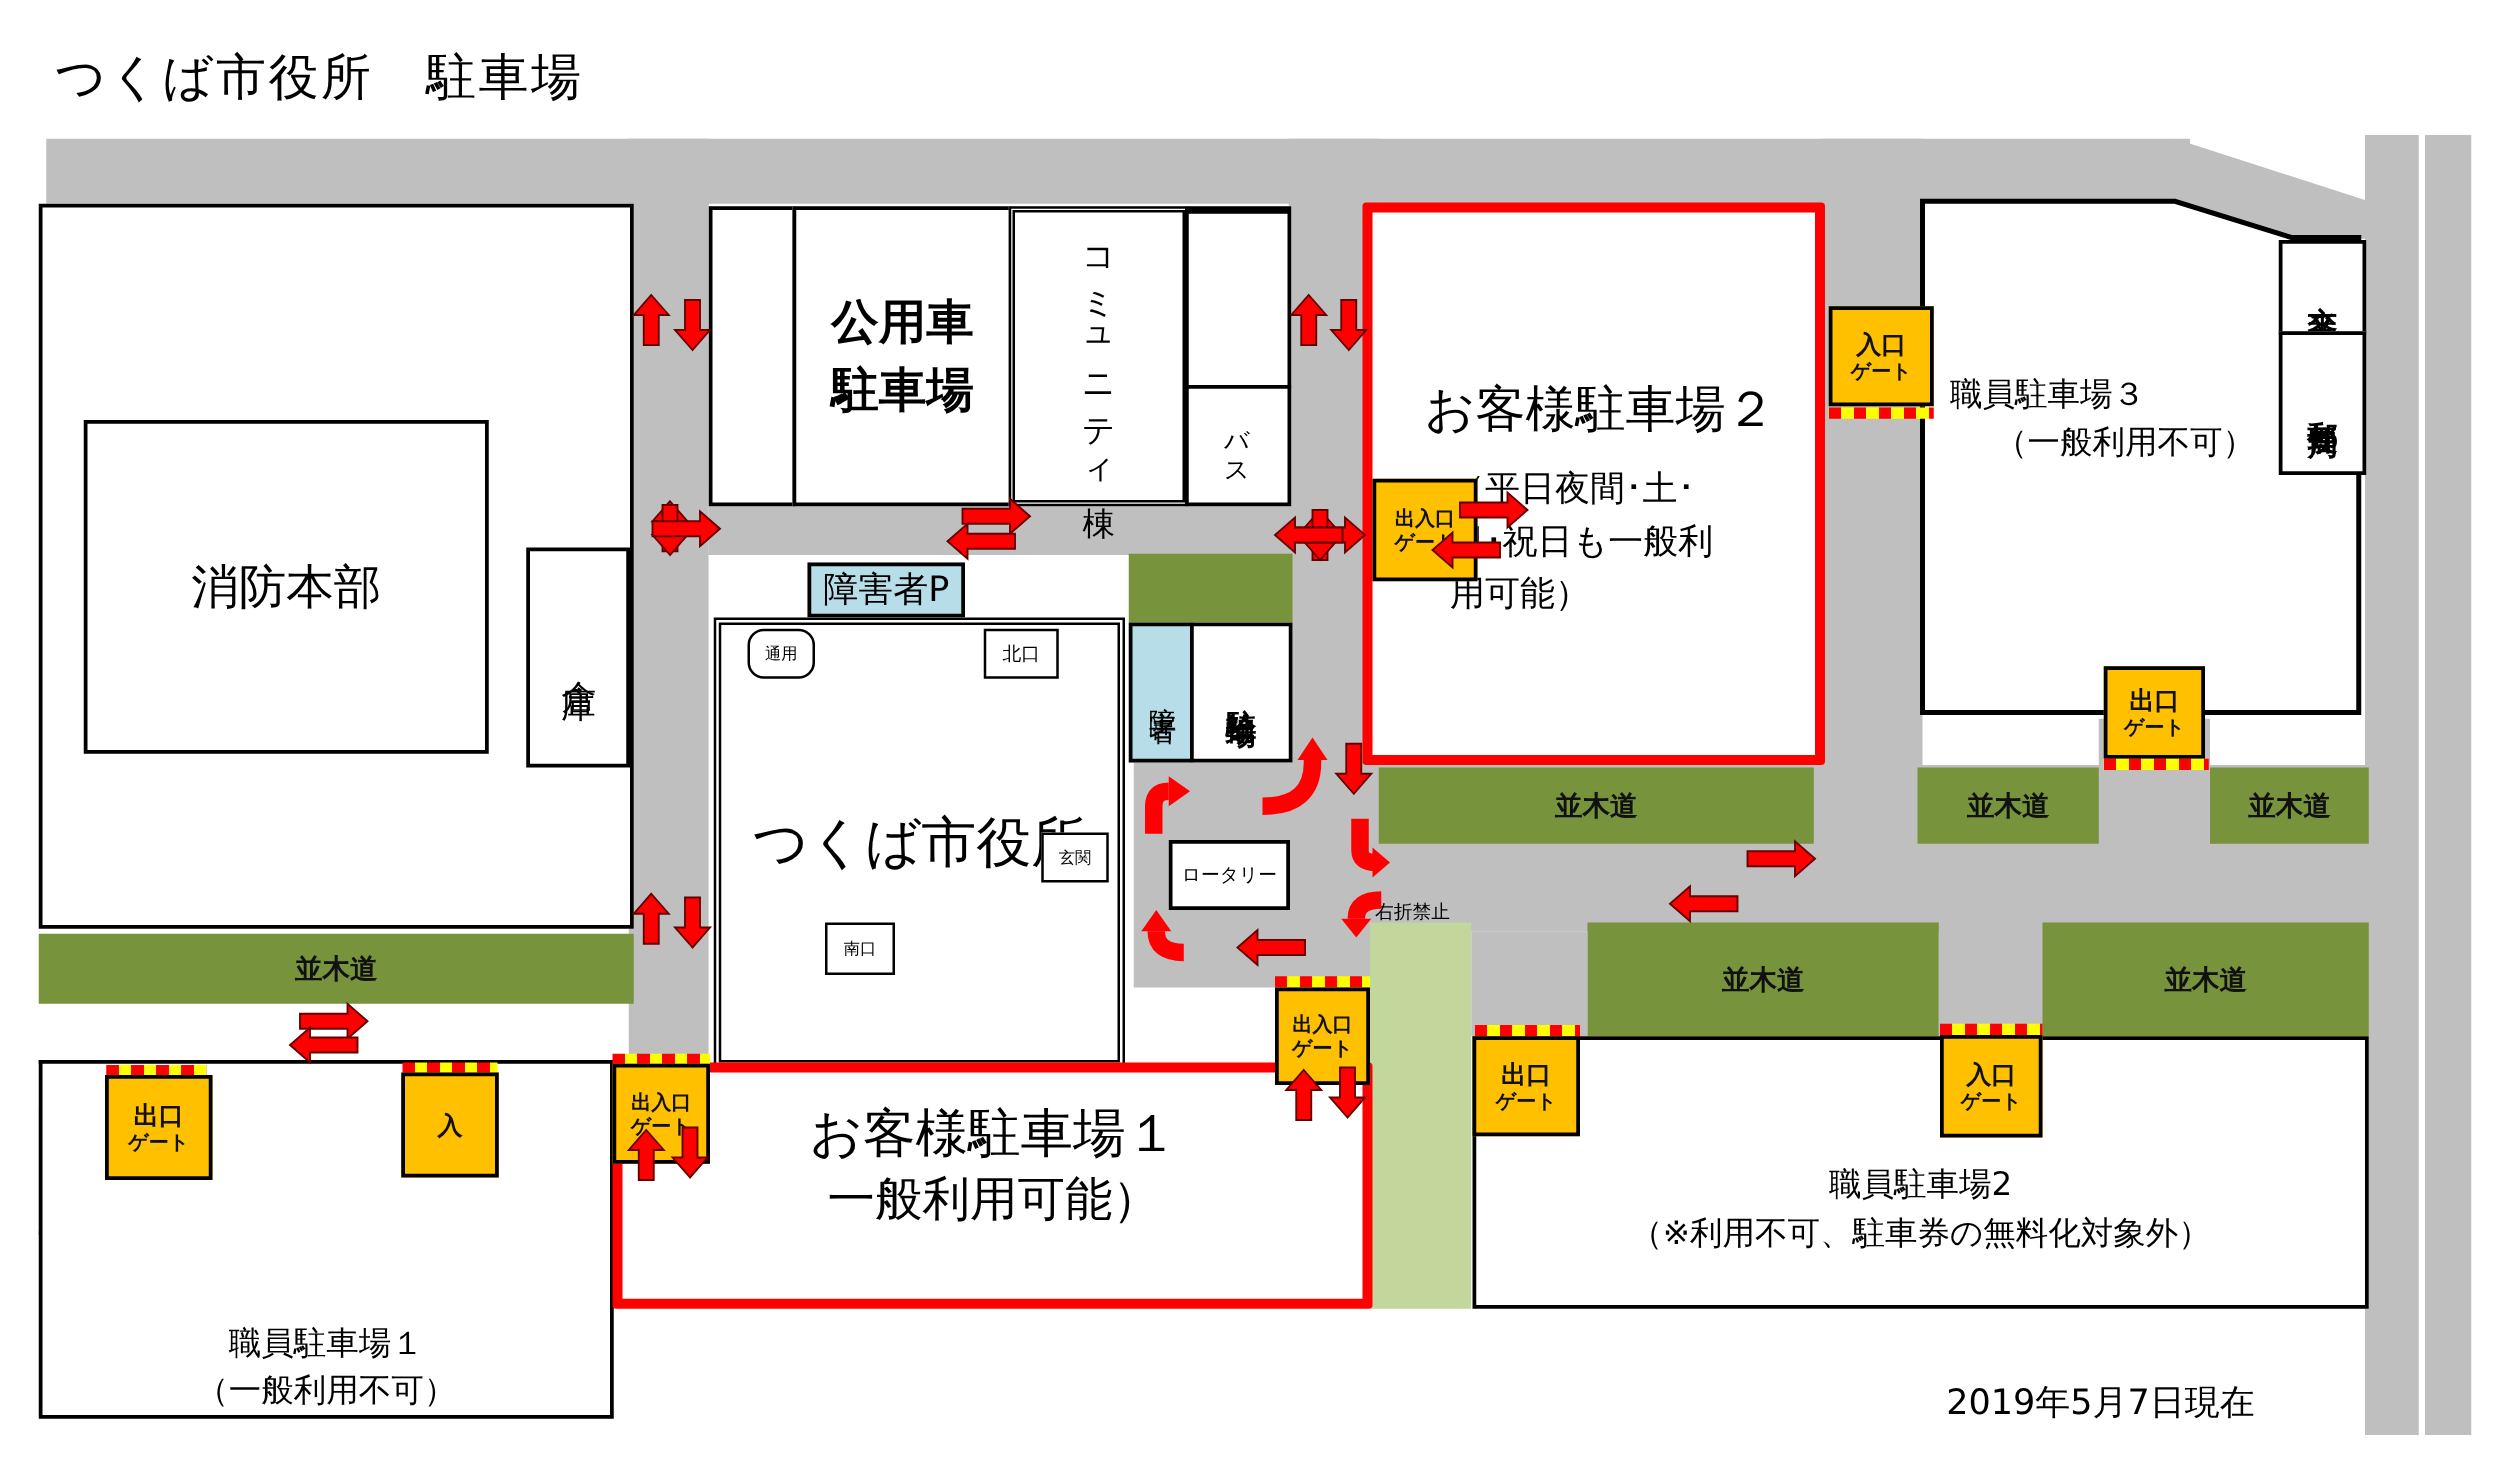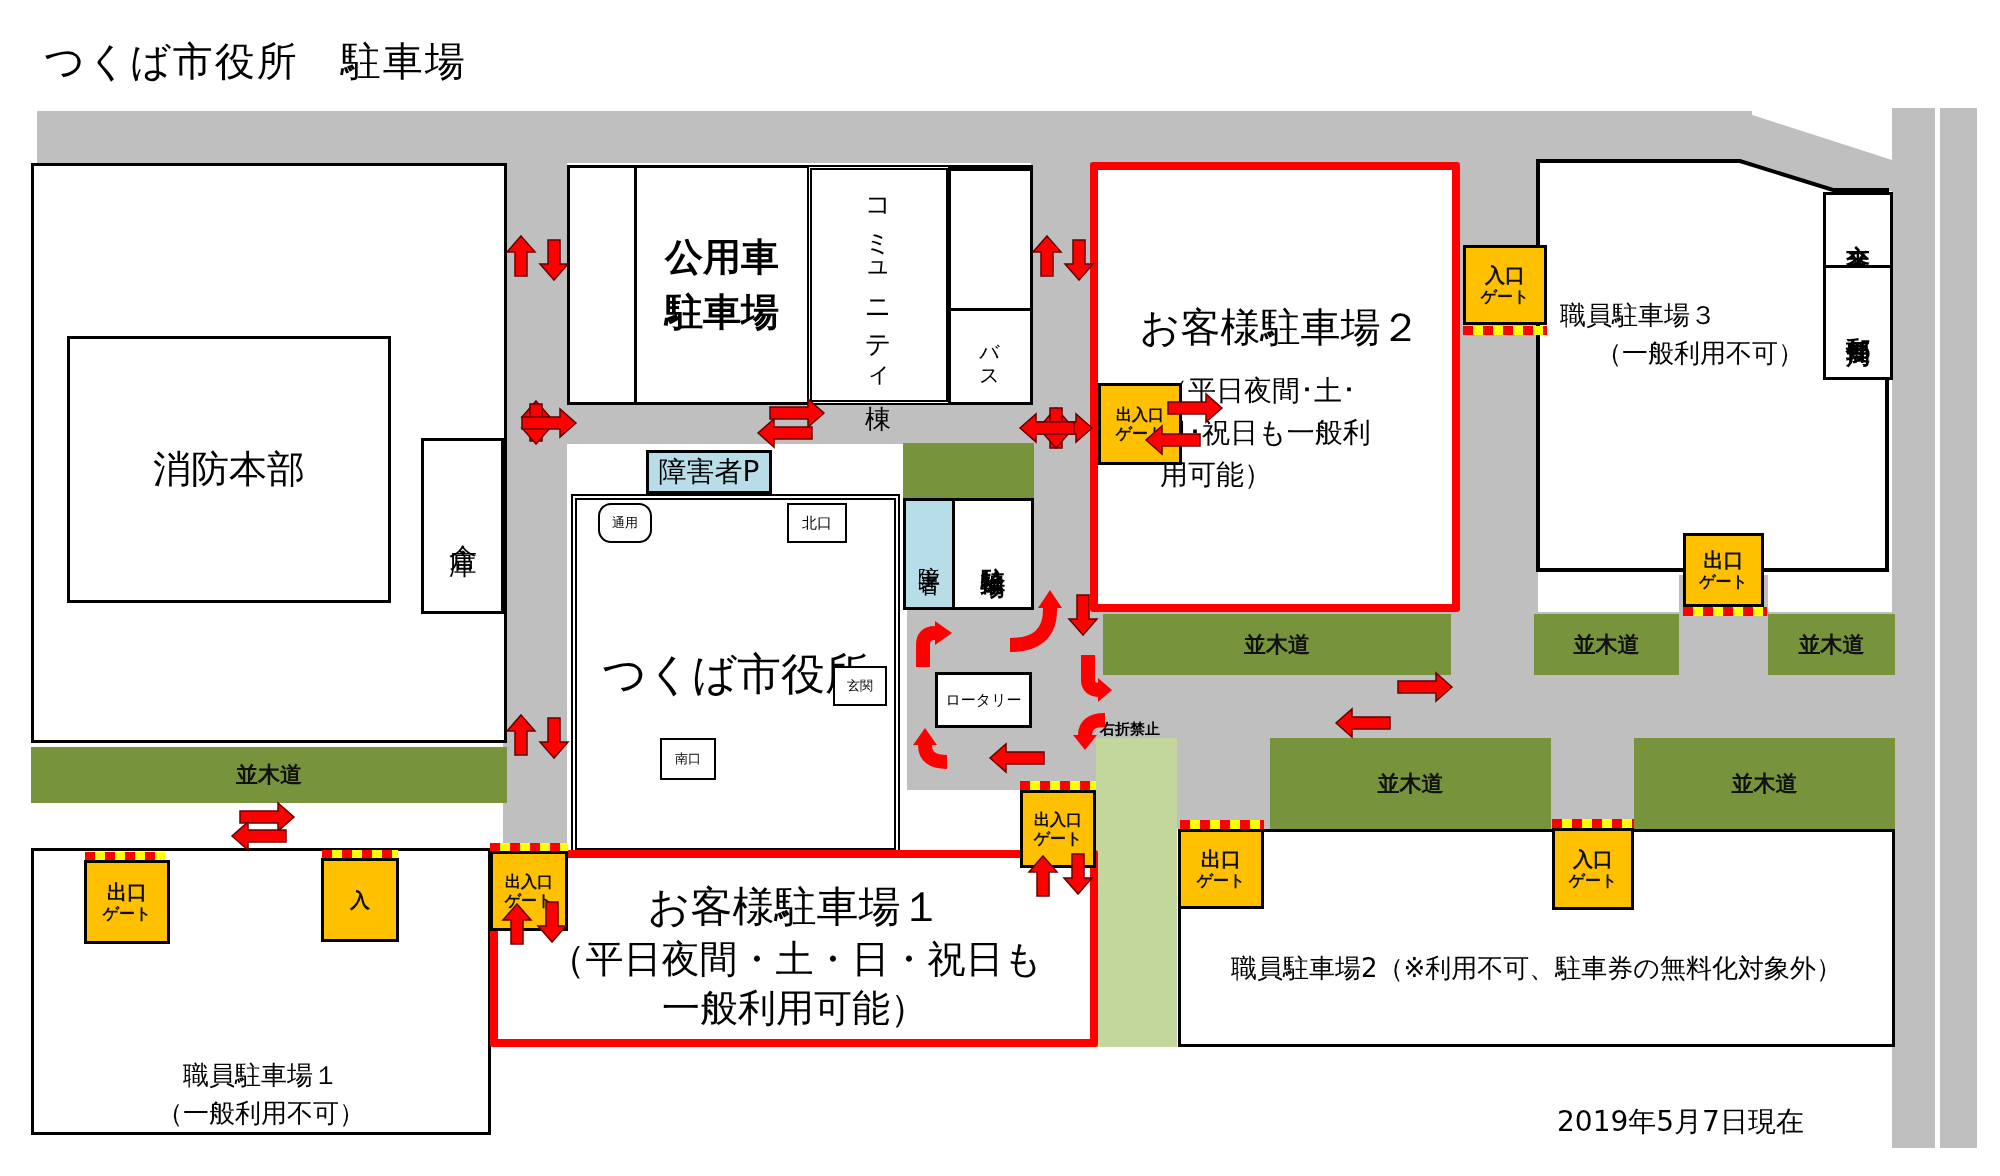--- a/index.html
+++ b/index.html
@@ -135,30 +135,30 @@
   <span class="g2">ゲート</span>
 </div>
 <div class="stripe" style="left:1683px; top:607px; width:84px;"></div>
 <div class="green" style="left:1534px; top:614px; width:145px; height:61px;">
   <span>並木道</span>
 </div>
 <div class="green" style="left:1768px; top:614px; width:127px; height:61px;">
   <span>並木道</span>
 </div>
 
-<div class="abs" style="left:1100px; top:720px; font-size:15px; font-weight:bold;">右折禁止</div>
+<div class="abs" style="left:1100px; top:720px; font-size:15px; font-weight:normal;">右折禁止</div>
 <div class="pale" style="left:1096px; top:738px; width:81px; height:309px;"></div>
 
 <div class="green" style="left:1270px; top:738px; width:281px; height:91px;">
   <span>並木道</span>
 </div>
 <div class="green" style="left:1634px; top:738px; width:261px; height:91px;">
   <span>並木道</span>
 </div>
-<div class="bld" style="left:1178px; top:829px; width:717px; height:218px; flex-direction:row; font-size:26px; line-height:1.5; padding-top:60px;">
+<div class="bld" style="left:1178px; top:829px; width:717px; height:218px; flex-direction:column; font-size:26px; line-height:1.5; padding-top:60px;">
   <span>職員駐車場2</span>
   <span>（※利用不可、駐車券の無料化対象外）</span>
 </div>
 <div class="stripe" style="left:1180px; top:820px; width:84px;"></div>
 <div class="gate" style="left:1178px; top:829px; width:86px; height:80px;">
   <span class="g1">出口</span>
   <span class="g2">ゲート</span>
 </div>
 <div class="stripe" style="left:1552px; top:819px; width:82px;"></div>
 <div class="gate" style="left:1552px; top:828px; width:82px; height:82px;">
@@ -177,21 +177,20 @@
   <span class="g2">ゲート</span>
 </div>
 <div class="stripe" style="left:322px; top:850px; width:76px;"></div>
 <div class="gate" style="left:321px; top:858px; width:78px; height:84px;">
   <span class="g1">入</span>
 </div>
 
 <div class="red-lot" style="left:490px; top:850px; width:608px; height:197px;"></div>
 <div class="abs" style="left:500px; top:880px; width:590px; text-align:center; line-height:1.3;">
   <div style="font-size:42px;">お客様駐車場１</div>
-  <div style="font-size:38px;">（平日夜間・土・日・祝日も</div>
   <div style="font-size:38px;">一般利用可能）</div>
 </div>
 <div class="stripe" style="left:490px; top:843px; width:78px;"></div>
 <div class="gate" style="left:490px; top:851px; width:78px; height:80px;">
   <span class="g2">出入口</span>
   <span class="g2">ゲート</span>
 </div>
 <div class="stripe" style="left:1020px; top:781px; width:76px;"></div>
 <div class="gate" style="left:1020px; top:790px; width:76px; height:78px;">
   <span class="g2">出入口</span>

